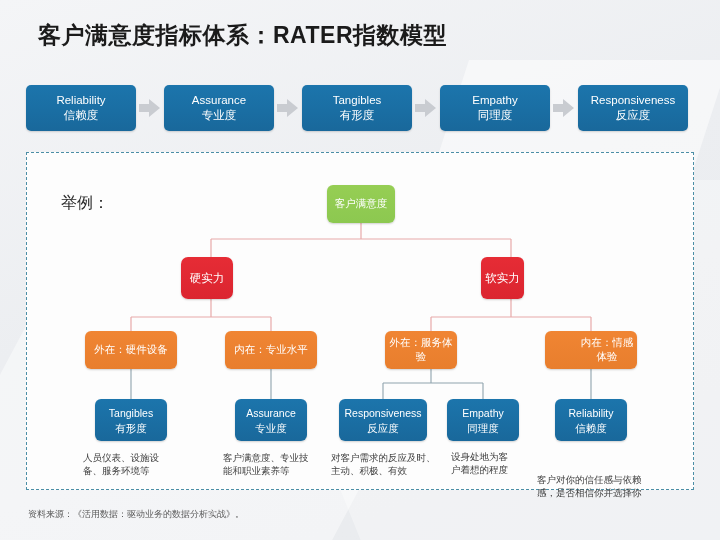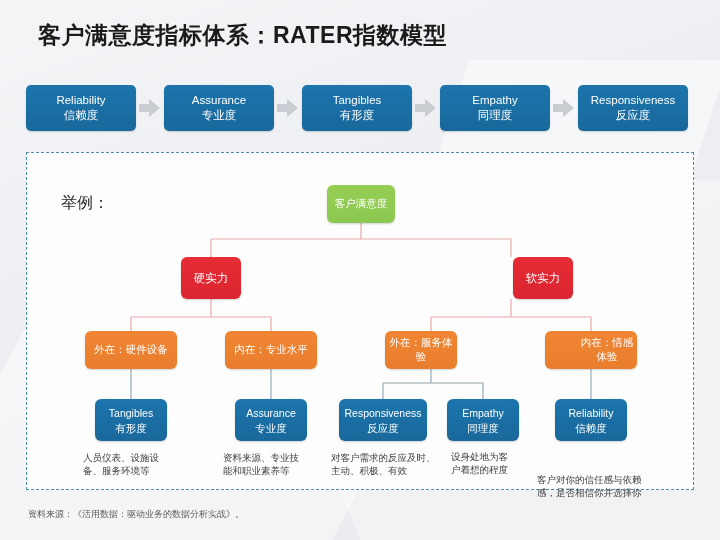--- a/index.html
+++ b/index.html
@@ -295,24 +295,24 @@
         <line x1="356" y1="230" x2="356" y2="246" stroke="#8fa3ad" stroke-width="1.1"></line>
         <line x1="456" y1="230" x2="456" y2="246" stroke="#8fa3ad" stroke-width="1.1"></line>
 
         <line x1="564" y1="216" x2="564" y2="246" stroke="#8fa3ad" stroke-width="1.1"></line>
       </svg>
 
       <div class="node node-green" style="left:300px; top:32px; width:68px; height:38px;border-radius:6px;">
         <span>客户满意度</span>
       </div>
 
-      <div class="node node-red" style="left:154px; top:104px; width:60px; height:42px;">
+      <div class="node node-red" style="left:154px; top:104px; width:52px; height:42px;border-radius:7px;">
         <span>硬实力</span>
       </div>
-      <div class="node node-red" style="left:454px; top:104px; width:60px; height:42px;margin-left:32px;">
+      <div class="node node-red" style="left:454px; top:104px; width:43px; height:42px;">
         <span>软实力</span>
       </div>
 
       <div class="node node-orange" style="left:58px; top:178px; width:92px; height:38px;">
         <span>外在：硬件设备</span>
       </div>
       <div class="node node-orange" style="left:198px; top:178px; width:92px; height:38px;">
         <span>内在：专业水平</span>
       </div>
       <div class="node node-orange" style="left:358px; top:178px; width:72px; height:38px;">
@@ -341,21 +341,21 @@
       <div class="node node-blue" style="left:528px; top:246px; width:72px; height:42px;">
         <span class="n-en">Reliability</span>
         <span class="n-cn">信赖度</span>
       </div>
 
       <div class="caption" style="left:56px; top:298px; width:102px;">
         <div>人员仪表、设施设</div>
         <div>备、服务环境等</div>
       </div>
       <div class="caption" style="left:196px; top:298px; width:102px;">
-        <div>资料来源、专业技</div>
+        <div>客户满意度、专业技</div>
         <div>能和职业素养等</div>
       </div>
       <div class="caption" style="left:304px; top:298px; width:116px;">
         <div>对客户需求的反应及时、</div>
         <div>主动、积极、有效</div>
       </div>
       <div class="caption" style="left:424px; top:298px; width:80px;font-family:Liberation Serif, serif;">
         <div>设身处地为客</div>
         <div>户着想的程度</div>
       </div>

